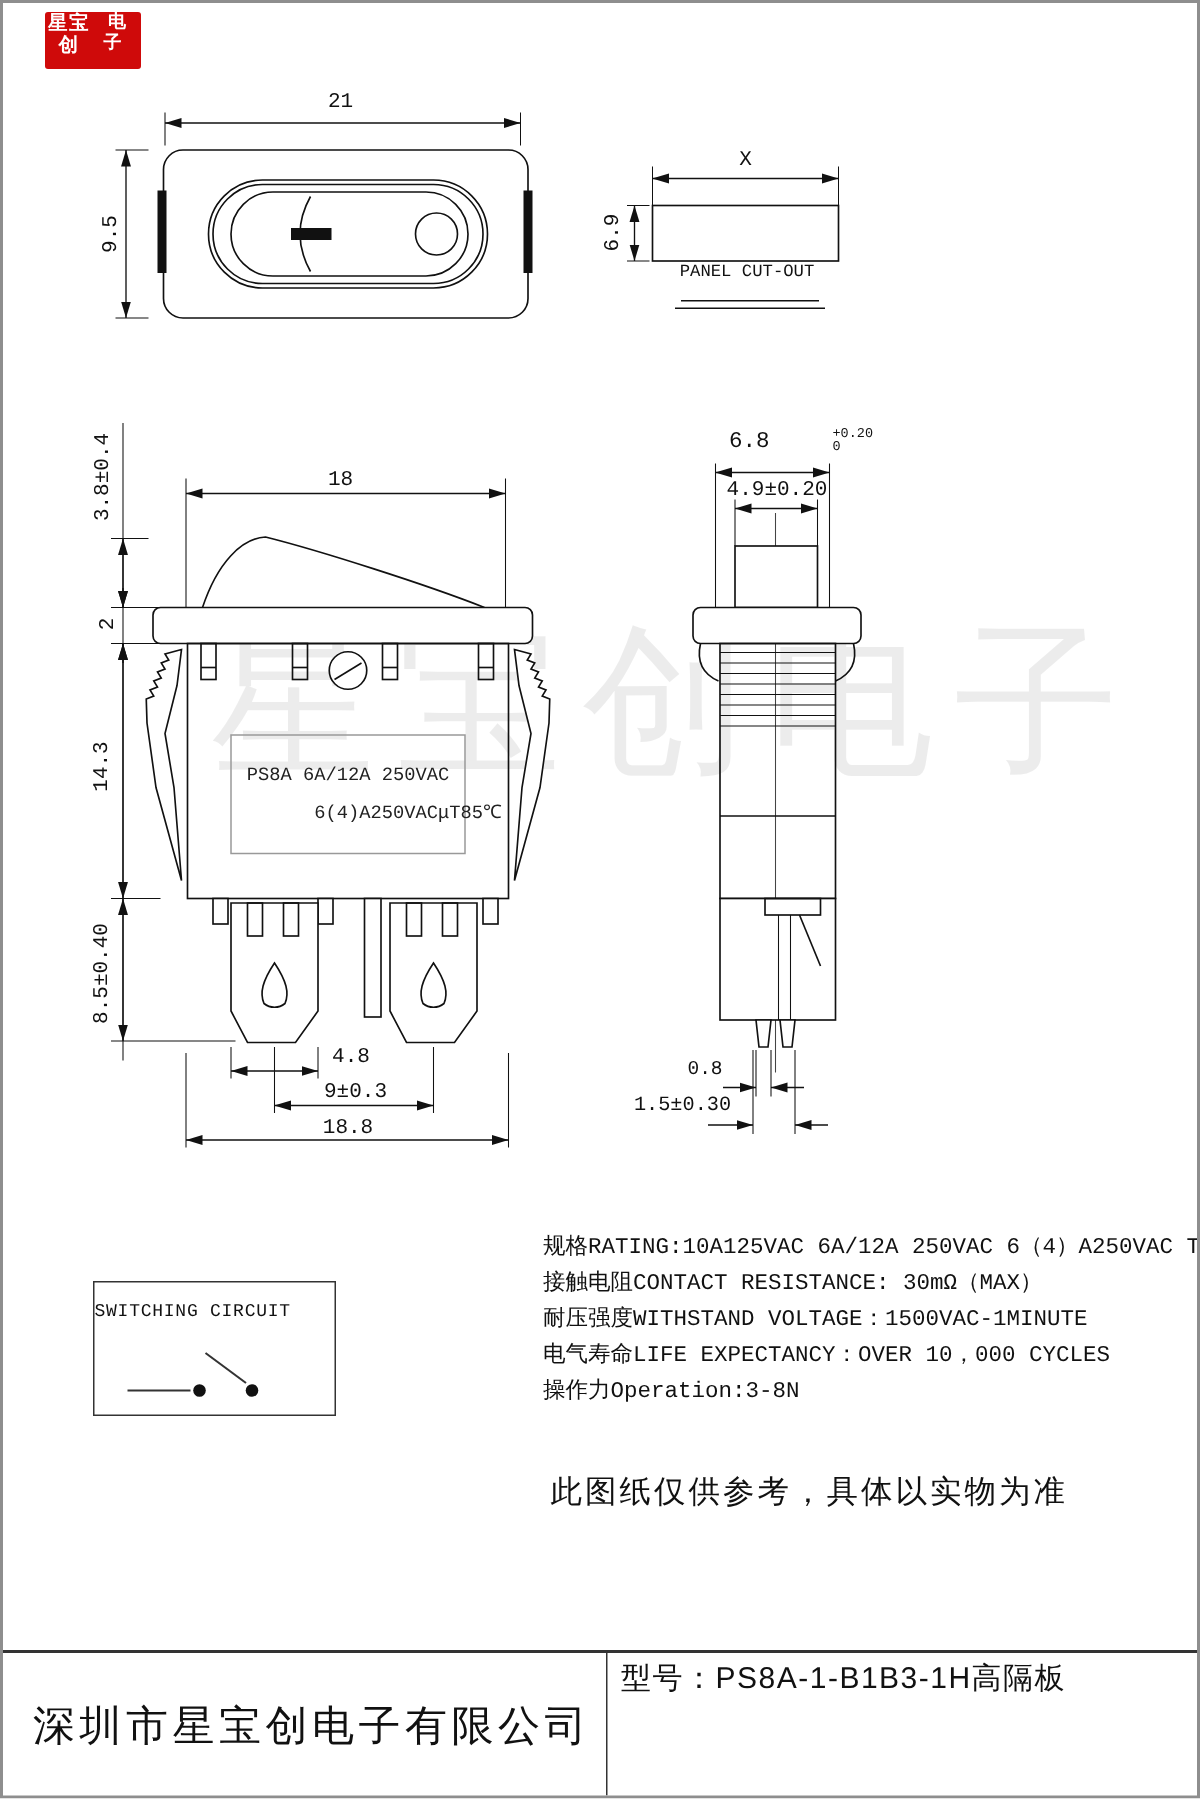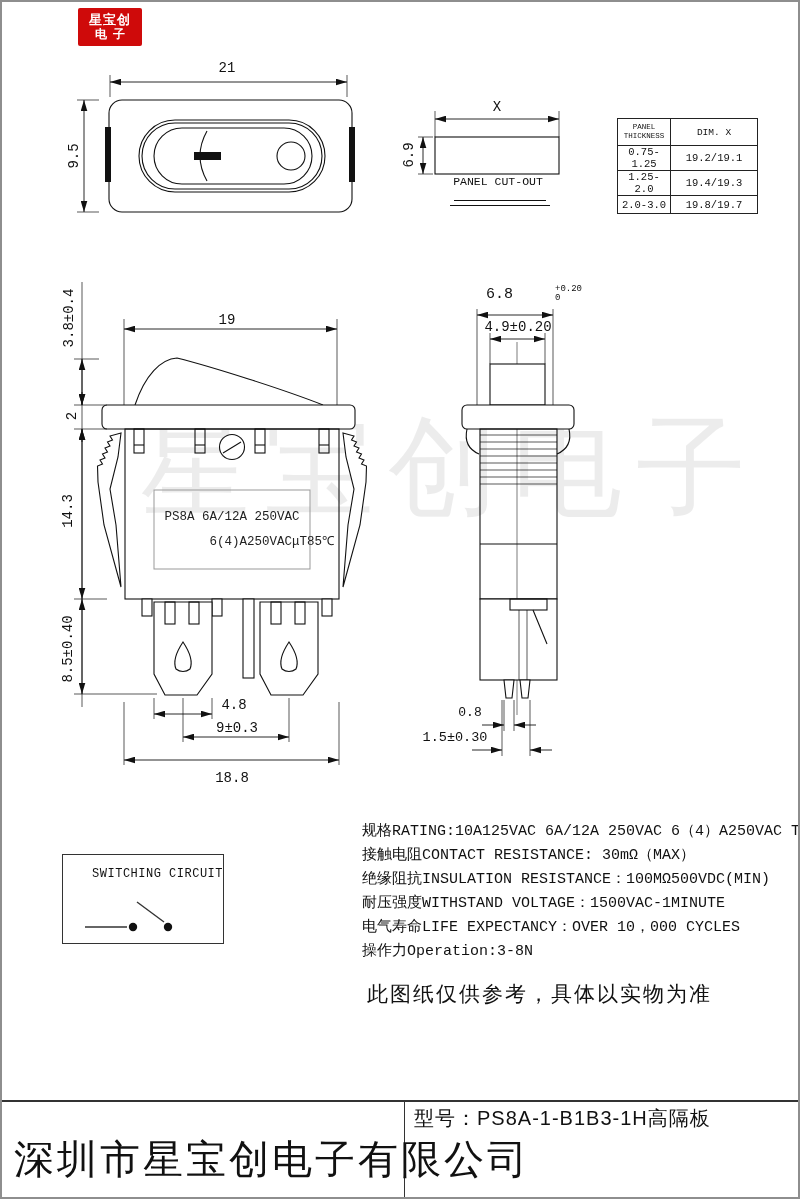--- a/index.html
+++ b/index.html
@@ -12,49 +12,49 @@
   .hollow{stroke:#111;stroke-width:1.1;fill:none;}
   .dim{stroke:#111;stroke-width:0.9;fill:none;}
   .xl{stroke:#111;stroke-width:0.7;fill:none;}
   .cl{stroke:#444;stroke-width:0.7;fill:none;}
   .thin{stroke:#999;stroke-width:1;fill:none;}
   .dimlab{position:absolute;font-family:"Liberation Mono","DejaVu Sans Mono",monospace;
           font-size:14px;color:#111;text-align:center;white-space:nowrap;z-index:4;}
   .vlab{transform:rotate(-90deg);}
   .logo{position:absolute;left:28px;top:6px;width:64px;height:38px;background:#cf0a0a;
         border-radius:2px;color:#fff;text-align:center;z-index:5;
-        display:flex;flex-direction:column;justify-content:center;line-height:1.15;margin-left:48px;}
+        display:flex;flex-direction:row;justify-content:center;line-height:1.15;}
   .logo .l1{font-size:13px;font-weight:bold;letter-spacing:1px;}
   .logo .l2{font-size:12px;font-weight:bold;letter-spacing:6px;text-indent:6px;}
   .watermark{position:absolute;left:138px;top:392px;font-size:110px;letter-spacing:14px;
              color:rgba(0,0,0,0.075);white-space:nowrap;z-index:1;
              font-family:"DejaVu Sans",sans-serif;}
   .drawlayer{z-index:2;}
   .ptable{position:absolute;left:615px;top:116px;border-collapse:collapse;z-index:3;
           font-family:"Liberation Mono","DejaVu Sans Mono",monospace;}
   .ptable th,.ptable td{border:1px solid #222;text-align:center;padding:0 2px;}
   .ptable th{font-weight:normal;}
   .th1{width:48px;height:26px;font-size:7.5px;line-height:1.2;}
   .th2{width:82px;font-size:9.5px;}
   .ptable td{height:17px;font-size:10.5px;}
   .marklab{position:absolute;width:156px;text-align:center;z-index:4;
            font-family:"Liberation Mono","DejaVu Sans Mono",monospace;font-size:12.5px;color:#222;}
   .cutlab{position:absolute;z-index:4;font-family:"Liberation Mono","DejaVu Sans Mono",monospace;color:#111;}
   .uline{position:absolute;height:0;border-top:1.2px solid #111;z-index:4;}
   .circuitbox{position:absolute;left:60px;top:852px;width:160px;height:88px;
               border:1.5px solid #333;z-index:3;}
-  .circuitbox .ct{position:absolute;top:12px;width:100%;text-align:right;font-size:12px;
+  .circuitbox .ct{position:absolute;top:12px;width:100%;text-align:left;font-size:12px;
                   font-family:"Liberation Mono","DejaVu Sans Mono",monospace;letter-spacing:0.5px;}
   .specs{position:absolute;left:360px;top:818px;width:425px;z-index:3;}
   .specs div{height:24px;line-height:24px;font-size:15px;white-space:nowrap;
              font-family:"Liberation Mono","DejaVu Sans",monospace;}
   .note{position:absolute;left:365px;top:978px;font-size:21px;letter-spacing:2px;z-index:3;}
   .tbline{position:absolute;background:#333;z-index:3;}
   .company{position:absolute;left:12px;top:1130px;width:388px;text-align:center;
-           font-size:40px;letter-spacing:3px;white-space:nowrap;z-index:4;}
+           font-size:28px;letter-spacing:3px;white-space:nowrap;z-index:4;}
   .model{position:absolute;left:412px;top:1103px;font-size:20px;letter-spacing:1px;
          white-space:nowrap;z-index:4;}
   .tolstack{display:inline-block;vertical-align:-2px;margin-left:2px;text-align:left;}
   .tolstack span{display:block;font-size:9px;line-height:9px;margin-left:40px;}
   .base68{font-size:15px;}
 </style>
 </head>
 <body>
 
 <div class="sheet">
@@ -100,43 +100,20 @@
     <path class="xl" d="M21,40H36 M21,77H36"></path>
     <line class="dim" x1="26" y1="40" x2="26" y2="77" marker-start="url(#pa)" marker-end="url(#pa)"></line>
     <rect class="hollow" x="38" y="40" width="124" height="37"></rect>
   </svg>
   <div class="dimlab" style="left:482px;top:97px;width:26px;">X</div>
   <div class="dimlab vlab" style="left:390px;top:145px;width:34px;">6.9</div>
   <div class="cutlab" style="left:438px;top:173px;width:116px;text-align:center;font-size:11.5px;">PANEL CUT-OUT</div>
   <div class="uline" style="left:452px;top:198px;width:92px;"></div>
   <div class="uline" style="left:448px;top:203px;width:100px;"></div>
 
-  <table class="ptable">
-    <tbody>
-        <tr>
-      <th class="th1">
-        <span style="display:block">PANEL</span>
-        <span style="display:block">THICKNESS</span>
-      </th>
-      <th class="th2">DIM. X</th>
-    </tr>
-    <tr>
-      <td>0.75-1.25</td>
-      <td>19.2/19.1</td>
-    </tr>
-    <tr>
-      <td>1.25-2.0</td>
-      <td>19.4/19.3</td>
-    </tr>
-    <tr>
-      <td>2.0-3.0</td>
-      <td>19.8/19.7</td>
-    </tr>
-  </tbody>
-    </table>
 
   <svg class="drawlayer" style="left:45px;top:265px;" width="330" height="505" viewBox="0 0 330 505">
     <defs>
       <marker id="fa" viewBox="0 0 10 6" refX="10" refY="3" markerWidth="11" markerHeight="7" orient="auto-start-reverse" markerUnits="userSpaceOnUse">
           <path d="M0,0L10,3L0,6Z" fill="#111"></path>
         </marker>
     </defs>
 
     <path class="xl" d="M77,52V138 M290,52V138"></path>
     <line class="dim" x1="77" y1="62" x2="290" y2="62" marker-start="url(#fa)" marker-end="url(#fa)"></line>
@@ -191,28 +168,28 @@
 
     <line class="xl" x1="35" y1="15" x2="35" y2="440"></line>
     <path class="xl" d="M27,92H52 M27,138H60 M27,162H60 M27,332H60 M27,427H110"></path>
     <line class="dim" x1="35" y1="92" x2="35" y2="138" marker-start="url(#fa)" marker-end="url(#fa)"></line>
     <line class="dim" x1="35" y1="125" x2="35" y2="138" marker-end="url(#fa)"></line>
     <line class="dim" x1="35" y1="175" x2="35" y2="162" marker-end="url(#fa)"></line>
     <line class="dim" x1="35" y1="162" x2="35" y2="332" marker-start="url(#fa)" marker-end="url(#fa)"></line>
     <line class="dim" x1="35" y1="332" x2="35" y2="427" marker-start="url(#fa)" marker-end="url(#fa)"></line>
   </svg>
 
-  <div class="dimlab" style="left:205px;top:310px;width:40px;">19</div>
+  <div class="dimlab" style="left:205px;top:310px;width:40px;">18</div>
   <div class="dimlab vlab" style="left:22px;top:308px;width:90px;">3.8±0.4</div>
   <div class="dimlab vlab" style="left:62px;top:406px;width:16px;">2</div>
   <div class="dimlab vlab" style="left:41px;top:501px;width:50px;">14.3</div>
   <div class="dimlab vlab" style="left:18px;top:639px;width:96px;">8.5±0.40</div>
   <div class="dimlab" style="left:212px;top:695px;width:40px;">4.8</div>
   <div class="dimlab" style="left:205px;top:718px;width:60px;">9±0.3</div>
-  <div class="dimlab" style="left:206px;top:742px;width:48px;margin-top:26px;">18.8</div>
+  <div class="dimlab" style="left:206px;top:742px;width:48px;">18.8</div>
   <div class="marklab" style="left:152px;top:508px;">PS8A 6A/12A 250VAC</div>
   <div class="marklab" style="left:152px;top:530px;padding-left:40px;">6(4)A250VACμT85℃</div>
 
   <svg class="drawlayer" style="left:400px;top:265px;" width="230" height="500" viewBox="0 0 230 500">
     <defs>
       <marker id="sa" viewBox="0 0 10 6" refX="10" refY="3" markerWidth="11" markerHeight="7" orient="auto-start-reverse" markerUnits="userSpaceOnUse">
           <path d="M0,0L10,3L0,6Z" fill="#111"></path>
         </marker>
     </defs>
     <line class="cl" x1="115" y1="75" x2="115" y2="448"></line>
@@ -262,21 +239,20 @@
       <line x1="22" y1="32" x2="64" y2="32" stroke="#333" stroke-width="1.4"></line>
       <circle cx="70" cy="32" r="4.2" fill="#111"></circle>
       <circle cx="105" cy="32" r="4.2" fill="#111"></circle>
       <line x1="101" y1="27" x2="74" y2="7" stroke="#333" stroke-width="1.4"></line>
     </svg>
   </div>
 
   <div class="specs">
     <div>规格RATING:10A125VAC   6A/12A 250VAC 6（4）A250VAC T85</div>
     <div>接触电阻CONTACT RESISTANCE: 30mΩ（MAX）</div>
-    <div>绝缘阻抗INSULATION RESISTANCE：100MΩ500VDC(MIN)</div>
     <div>耐压强度WITHSTAND VOLTAGE：1500VAC-1MINUTE</div>
     <div>电气寿命LIFE EXPECTANCY：OVER 10，000 CYCLES</div>
     <div>操作力Operation:3-8N</div>
   </div>
 
   <div class="note">此图纸仅供参考，具体以实物为准</div>
 
   <div class="tbline" style="left:0;top:1098px;width:796px;height:2px;"></div>
   <div class="tbline" style="left:402px;top:1098px;width:1px;height:97px;"></div>
   <div class="company">深圳市星宝创电子有限公司</div>

